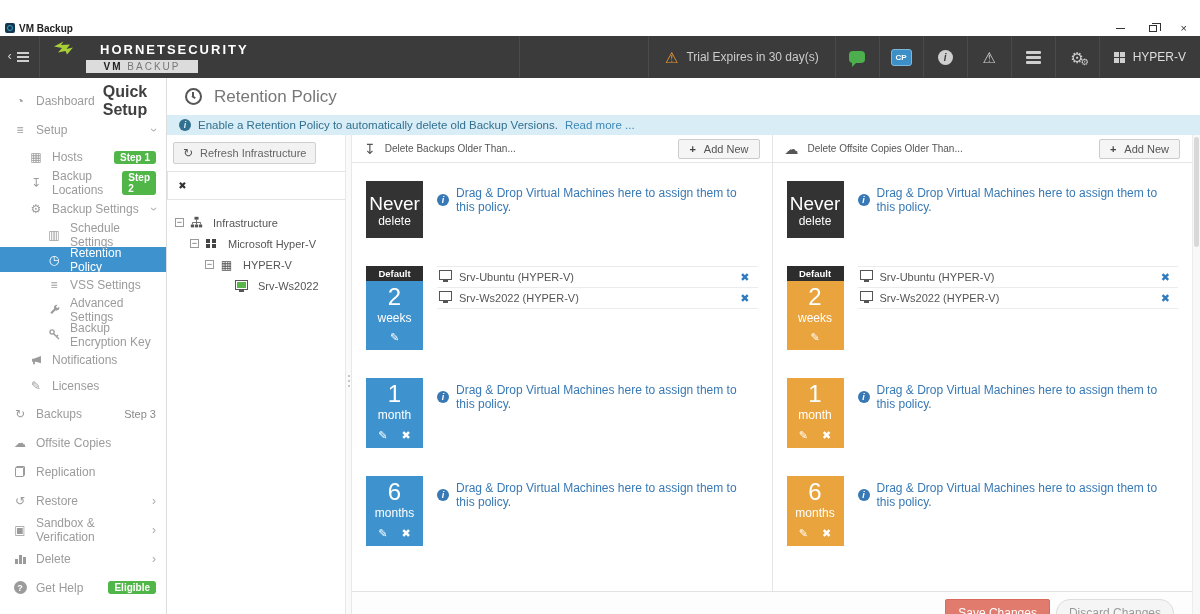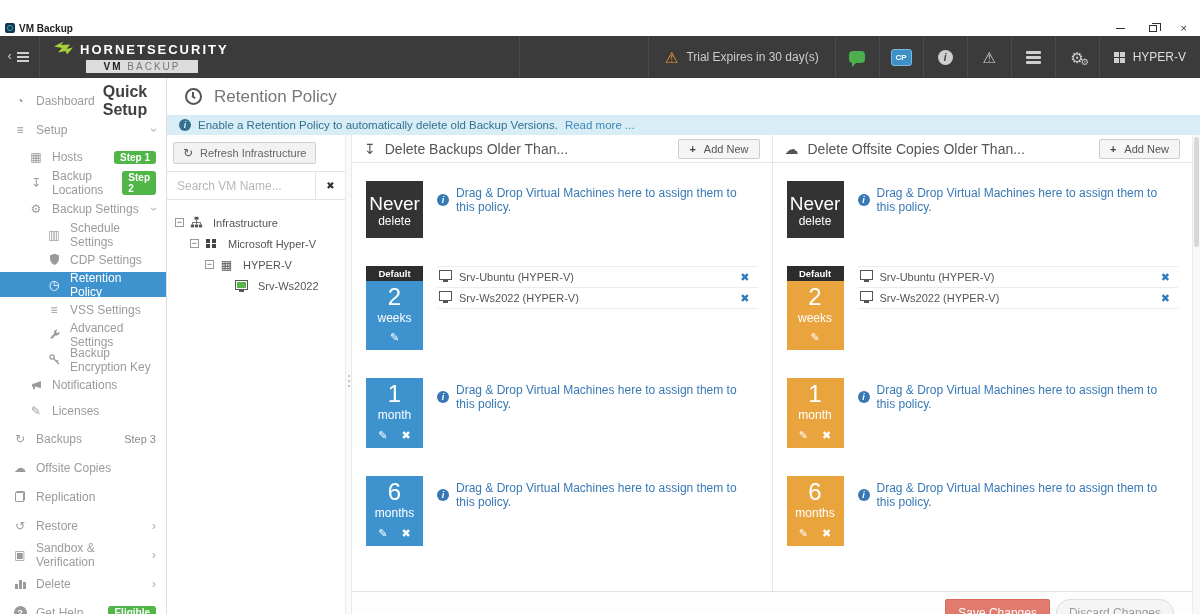--- a/index.html
+++ b/index.html
@@ -18,21 +18,21 @@
   .wc.rest { width:8px; height:7px; border:1px solid #333; position:relative; }
   .wc.rest::before { content:""; position:absolute; top:-3px; left:2px; width:8px; height:7px; border:1px solid #333; border-left:none; border-bottom:none; }
 
   
   .appheader { height:42px; background:#3b3b3b; display:flex; align-items:stretch; color:#cfcfcf; flex:0 0 auto; }
   .collapse { width:40px; display:flex; align-items:center; justify-content:center; border-right:1px solid #4a4a4a; cursor:pointer; }
   .ham { display:inline-flex; flex-direction:column; gap:2px; position:relative; padding-left:6px; }
   .ham i { width:12px; height:2px; background:#cfcfcf; display:block; }
   .ham::before { content:"‹"; position:absolute; left:-3px; top:-4px; color:#cfcfcf; font-size:13px; }
   .brand { width:480px; display:flex; flex-direction:column; justify-content:center; padding-left:14px; border-right:1px solid #4a4a4a; }
-  .brand-top { display:flex; align-items:center; gap:0; }
+  .brand-top { display:flex; align-items:center; gap:20px; }
   .brand-name { color:#fff; font-weight:bold; font-size:13px; letter-spacing:2px; }
   .brand-product { margin-left:32px; margin-top:2px; width:112px; background:#dcdcdc; text-align:center; font-size:10px; letter-spacing:2px; color:#777; padding:1px 0; }
   .brand-product b { color:#222; }
   .hspacer { flex:1; }
   .trial { display:flex; align-items:center; gap:8px; padding:0 16px; font-size:12px; color:#ccc; border-left:1px solid #4a4a4a; }
   .warn-tri { font-size:15px; color:#cfcfcf; line-height:1; }
   .warn-tri.orange { color:#f0982f; }
   .hicon { width:44px; display:flex; align-items:center; justify-content:center; border-left:1px solid #4a4a4a; cursor:pointer; }
   .bubble { width:16px; height:12px; background:#4cae4c; border-radius:4px; position:relative; display:inline-block; }
   .bubble::after { content:""; position:absolute; left:3px; bottom:-4px; border:3px solid transparent; border-top-color:#4cae4c; border-left-color:#4cae4c; }
@@ -107,21 +107,21 @@
   
   .splitter { width:7px; flex:0 0 auto; background:#fafafa; border-left:1px solid #e8e8e8; border-right:1px solid #e8e8e8; position:relative; cursor:col-resize; }
   .splitter::after { content:""; position:absolute; top:48%; left:2px; width:2px; height:2px; border-radius:50%; background:#b5b5b5; box-shadow:0 5px 0 #b5b5b5, 0 10px 0 #b5b5b5; }
 
   
   .columns-wrap { flex:1; display:flex; flex-direction:column; min-width:0; }
   .columns-row { flex:1; display:flex; min-height:0; }
   .pcol { flex:1; display:flex; flex-direction:column; min-width:0; }
   .pcol.first { border-right:1px solid #e5e5e5; }
   .pcol-head { height:28px; flex:0 0 auto; display:flex; align-items:center; gap:9px; padding:0 12px; border-bottom:1px solid #e5e5e5; color:#555; }
-  .pcol-title { font-size:14px; }
+  .pcol-title { font-size:10px; }
   .pcol-hicon { font-size:14px; color:#555; }
   .addnew { margin-left:auto; display:inline-flex; align-items:center; gap:8px; background:#f5f5f5; border:1px solid #ccc; border-radius:2px; color:#555; font-size:11px; padding:3px 10px; cursor:pointer; font-family:inherit; }
   .addnew .plus { font-weight:bold; color:#444; }
   .tiles { flex:1; padding:18px 14px 0 14px; overflow:hidden; }
   .tile-row { display:flex; margin-bottom:28px; }
   .tile { width:57px; flex:0 0 auto; color:#fff; display:flex; flex-direction:column; align-items:center; text-align:center; }
   .tile.dark { background:#333; height:57px; justify-content:center; }
   .tile.dark .tval { font-size:19px; }
   .tile.accent { height:70px; }
   .tile.accent.hasdefault { height:84px; }
@@ -244,28 +244,20 @@
         </div>
         <div class="nav-row lvl1">
           <span class="nicon">⚙</span>
           <span class="nav-label">Backup Settings</span>
           <span class="chev d">›</span>
         </div>
         <div class="nav-row lvl2">
           <span class="nicon">▥</span>
           <span class="nav-label">Schedule Settings</span>
         </div>
-        <div class="nav-row lvl2">
-          <span class="nicon">
-            <svg class="sic" viewBox="0 0 16 16">
-              <path fill="currentColor" d="M8 1l5.5 1.8V7c0 3.8-2.3 6.3-5.5 7.8C4.8 13.3 2.5 10.8 2.5 7V2.8z"></path>
-            </svg>
-          </span>
-          <span class="nav-label">CDP Settings</span>
-        </div>
         <div class="nav-row lvl2 selected">
           <span class="nicon">◷</span>
           <span class="nav-label">Retention Policy</span>
         </div>
         <div class="nav-row lvl2">
           <span class="nicon">≡</span>
           <span class="nav-label">VSS Settings</span>
         </div>
         <div class="nav-row lvl2">
           <span class="nicon">
@@ -357,21 +349,20 @@
 
       <div class="content-body">
         <div class="treepanel">
           <div class="tp-toolbar">
             <button class="btn-light">
               <span class="ricon">↻</span>
               <span>Refresh Infrastructure</span>
             </button>
           </div>
           <div class="search-row">
-            <input class="search-input" placeholder="Search VM Name..." style="">
             <span class="clear-btn">✖</span>
           </div>
           <div class="tree">
               <div class="tnode" style="padding-left: 0px;">
                 <span class="exp">−</span>
                 <span class="ticon">
                   <svg class="sic" viewBox="0 0 16 16">
                     <g fill="currentColor">
                       <rect x="5.5" y="1" width="5" height="3.5"></rect>
                       <rect x="1" y="10.5" width="4" height="3.5"></rect>

